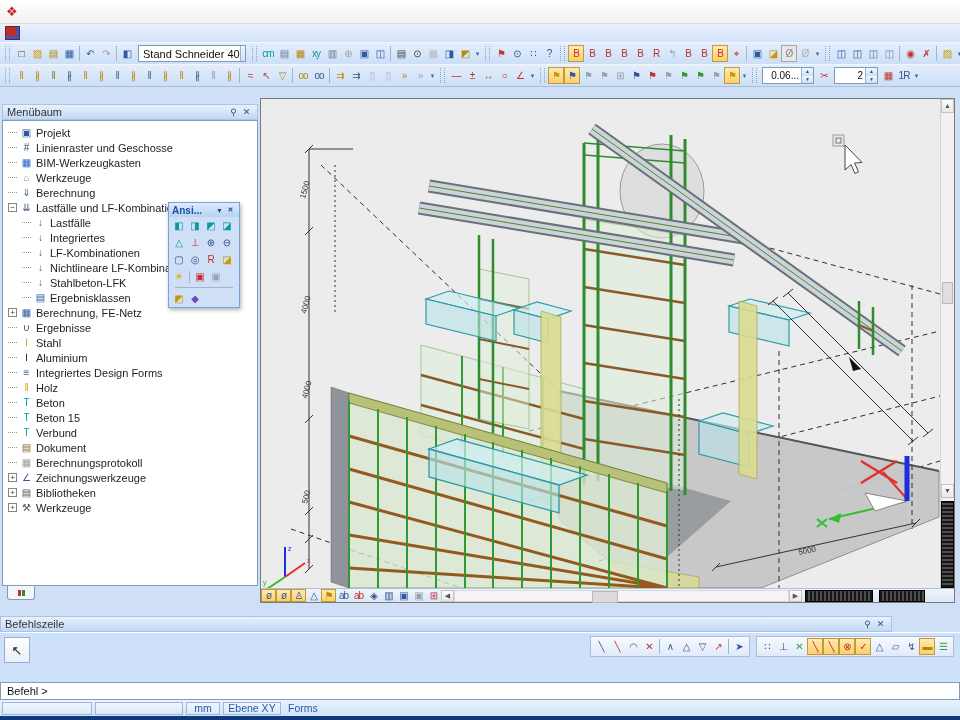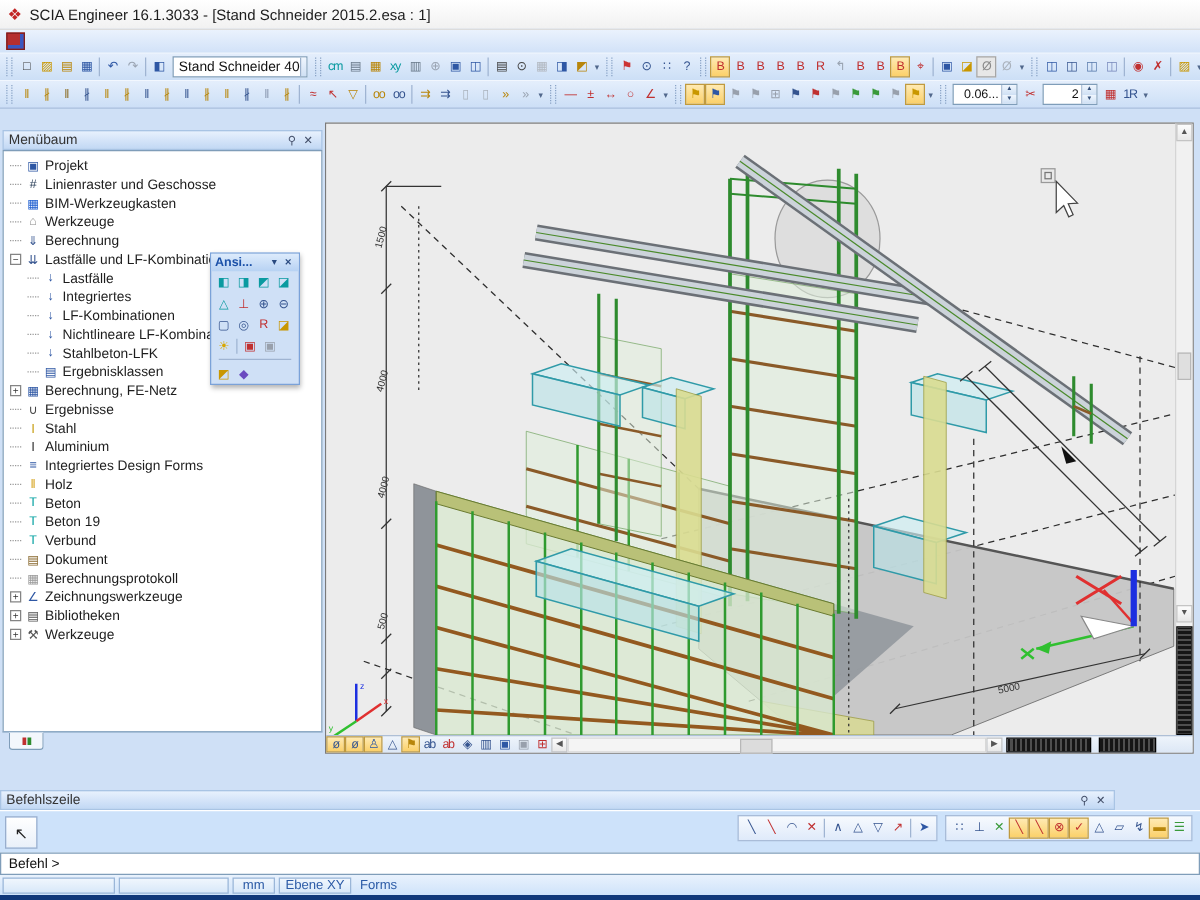--- a/index.html
+++ b/index.html
@@ -78,21 +78,21 @@
   .float{position:absolute;left:168px;top:115px;width:70px;background:#cfe0f6;border:1px solid #7ba2d8;
          box-shadow:1px 2px 4px rgba(0,0,0,.3);z-index:6}
   .fhdr{height:14px;background:linear-gradient(#ddebfc,#b7d2f3);display:flex;align-items:center;font-size:10px;
         font-weight:bold;color:#1a50a8;padding:0 3px}
   .fhb{width:11px;text-align:center;font-size:7px;color:#2a4a80}
   .frow{display:flex;align-items:center;padding:1px 2px}
   .fbtn{width:16px;height:15px;display:inline-flex;align-items:center;justify-content:center;font-size:10px}
   .fsep{width:1px;height:12px;background:#9fb4d2;margin:0 2px}
   .fdiv{border:none;border-top:1px solid #9fb4d2;margin:2px 6px}
   
-  .cmdpanel{position:absolute;left:0;top:632px;width:892px;height:74px}
+  .cmdpanel{position:absolute;left:0;top:616px;width:892px;height:74px}
   .cbody{position:absolute;left:0;top:16px;width:960px;height:58px;background:#cde2fa;border-top:1px solid #fff}
   .selbtn{position:absolute;left:4px;top:4px;width:24px;height:24px;background:linear-gradient(#ffffff,#e9f0f9);
           border:1px solid #99aecd;display:flex;align-items:center;justify-content:center;font-size:13px;color:#222}
   .snapbar{position:absolute;right:6px;top:3px;display:flex;gap:6px}
   .sgrp{display:flex;align-items:center;background:linear-gradient(#f7fafe,#dfeafa);border:1px solid #a9bcd8;
         height:21px;padding:0 2px;box-sizing:border-box}
   .cmdline{position:absolute;left:0;top:682px;width:960px;height:18px;background:#fff;border:1px solid #7f9db9;
            box-sizing:border-box;display:flex;align-items:center;font-size:11px;color:#111;padding-left:6px}
   
   .statusbar{position:absolute;left:0;top:700px;width:960px;height:16px;background:linear-gradient(#e9f2fd,#cfe3fa);
@@ -100,21 +100,20 @@
   .scell{height:13px;border:1px solid #9ab6d8;background:linear-gradient(#f0f6fd,#d8e8f9);display:flex;
          align-items:center;justify-content:center;box-sizing:border-box}
   .sflat{margin-left:4px}
   .bottomedge{position:absolute;left:0;top:716px;width:960px;height:4px;background:#10387a}
 </style>
 </head>
 <body>
 
 <div class="titlebar">
   <span class="appicon">❖</span>
-  <span>SCIA Engineer 16.1.3033 - [Stand Schneider 2015.2.esa : 1]</span>
 </div>
 
 <div class="menubar">
   <span class="mdiicon"></span>
 </div>
 
 <div class="tbrow" id="tb1">
     <span class="grip"></span>
     <span class="tbtn">
       <span class="g" style="color: rgb(58, 58, 58);">□</span>
@@ -537,21 +536,21 @@
             <span>Holz</span>
           </div>
           <div class="trow" style="padding-left: 5px;">
             <span class="stub"></span>
             <span class="ticon" style="color: rgb(0, 160, 160);">T</span>
             <span>Beton</span>
           </div>
           <div class="trow" style="padding-left: 5px;">
             <span class="stub"></span>
             <span class="ticon" style="color: rgb(0, 160, 160);">T</span>
-            <span>Beton 19</span>
+            <span>Beton 15</span>
           </div>
           <div class="trow" style="padding-left: 5px;">
             <span class="stub"></span>
             <span class="ticon" style="color: rgb(0, 160, 160);">T</span>
             <span>Verbund</span>
           </div>
           <div class="trow" style="padding-left: 5px;">
             <span class="stub"></span>
             <span class="ticon" style="color: rgb(138, 106, 48);">▤</span>
             <span>Dokument</span>

